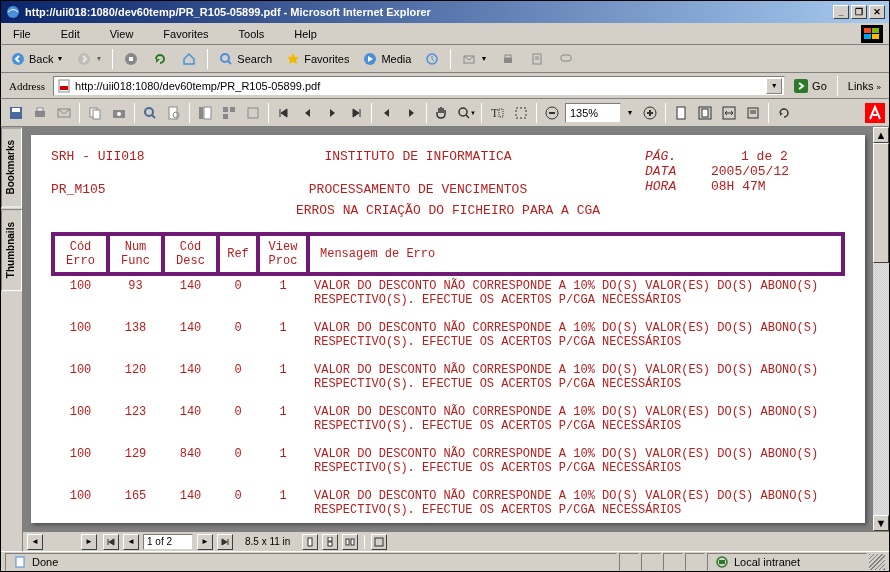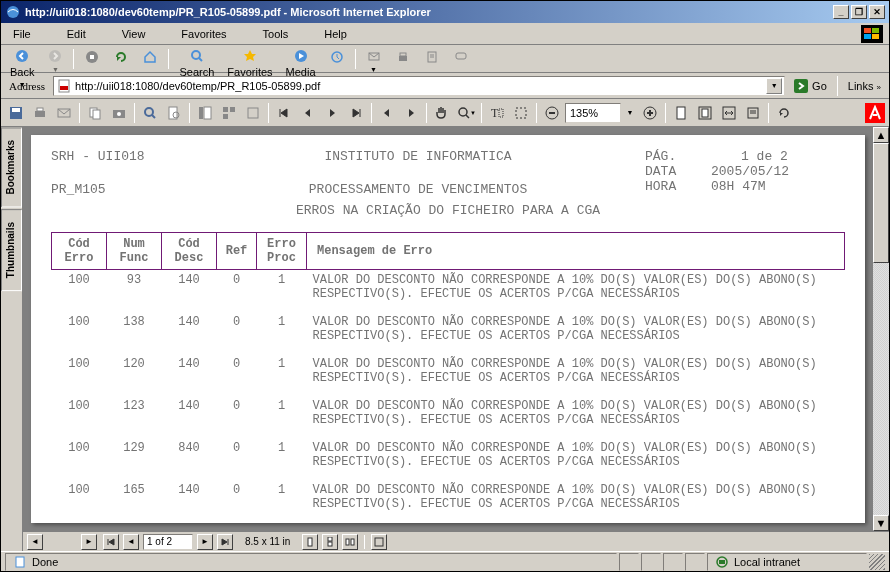--- a/index.html
+++ b/index.html
@@ -48,21 +48,21 @@
     .menubar {
       background: #d4d0c8;
       padding: 2px 4px;
       display: flex;
       align-items: center;
       gap: 2px;
       border-bottom: 1px solid #808080;
       height: 22px;
       justify-content: space-between;
     }
-    .menubar-items { display: flex; gap: 20px; }
+    .menubar-items { display: flex; gap: 14px; }
     .menu-item { padding: 2px 8px; cursor: pointer; }
     .win-logo {
       width: 22px; height: 18px;
       background: #000;
       display: flex;
       align-items: center;
       justify-content: center;
       margin-right: 2px;
     }
     .ie-toolbar {
@@ -75,21 +75,20 @@
       height: 28px;
     }
     .tb-btn {
       height: 22px;
       padding: 0 4px;
       display: flex;
       align-items: center;
       gap: 3px;
       cursor: pointer;
       border: 1px solid transparent;
-      flex-direction: column;
     }
     .tb-btn.disabled { opacity: 0.5; cursor: default; }
     .tb-icon {
       width: 16px; height: 16px;
       display: inline-flex;
       align-items: center;
       justify-content: center;
     }
     .tb-sep {
       width: 1px; height: 20px;
@@ -242,37 +241,37 @@
       border-right-color: #404040;
       border-bottom-color: #404040;
     }
     .page {
       background: white;
       width: 876px;
       padding: 14px 20px;
       box-shadow: 2px 2px 4px rgba(0,0,0,0.4);
       font-family: 'Courier New', monospace;
       font-size: 13px;
-      color: #737373;
+      color: #b91c1c;
     }
     .doc-header { display: flex; justify-content: space-between; margin-bottom: 6px; }
     .meta-block { text-align: left; min-width: 200px; }
     .meta-row { display: flex; gap: 16px; }
-    .meta-row span:first-child { width: 50px; }
+    .meta-row span:first-child { width: 50px; font-style: italic; }
     .center-title { text-align: center; flex: 1; }
     .center-title .t1 { margin-bottom: 6px; }
     .report-title { text-align: center; margin: 0 0 14px; }
     .rpt-table { width: 100%; border-collapse: collapse; margin-bottom: 10px; }
     .rpt-table th, .rpt-table td {
       padding: 4px 6px;
       font-family: 'Courier New', monospace;
       font-size: 12px;
       text-align: center;
     }
-    .rpt-table th { border: 1px solid #701a75; font-weight: bold; }
+    .rpt-table th { border: 4px solid #701a75; font-weight: normal; }
     .msg-col { text-align: left !important; padding-left: 10px !important; }
     .data-row td { padding: 3px 6px; vertical-align: top; }
     .data-row .msg-cell {
       text-align: left;
       white-space: normal;
       font-size: 12px;
     }
     .pdf-footer {
       height: 20px;
       background: #d4d0c8;
@@ -727,21 +726,21 @@
             </div>
           </div>
           <div class="report-title">ERROS NA CRIAÇÃO DO FICHEIRO PARA A CGA</div>
           <table class="rpt-table">
             <thead>
               <tr>
                 <th style="width:55px">Cód Erro</th>
                 <th style="width:55px">Num Func</th>
                 <th style="width:55px">Cód Desc</th>
                 <th style="width:40px">Ref</th>
-                <th style="width:50px">Erro Proc</th>
+                <th style="width:50px">View Proc</th>
                 <th class="msg-col">Mensagem de Erro</th>
               </tr>
             </thead>
             <tbody id="report-body">
                 <tr class="data-row">
                   <td>100</td>
                   <td>93</td>
                   <td>140</td>
                   <td>0</td>
                   <td>1</td>

